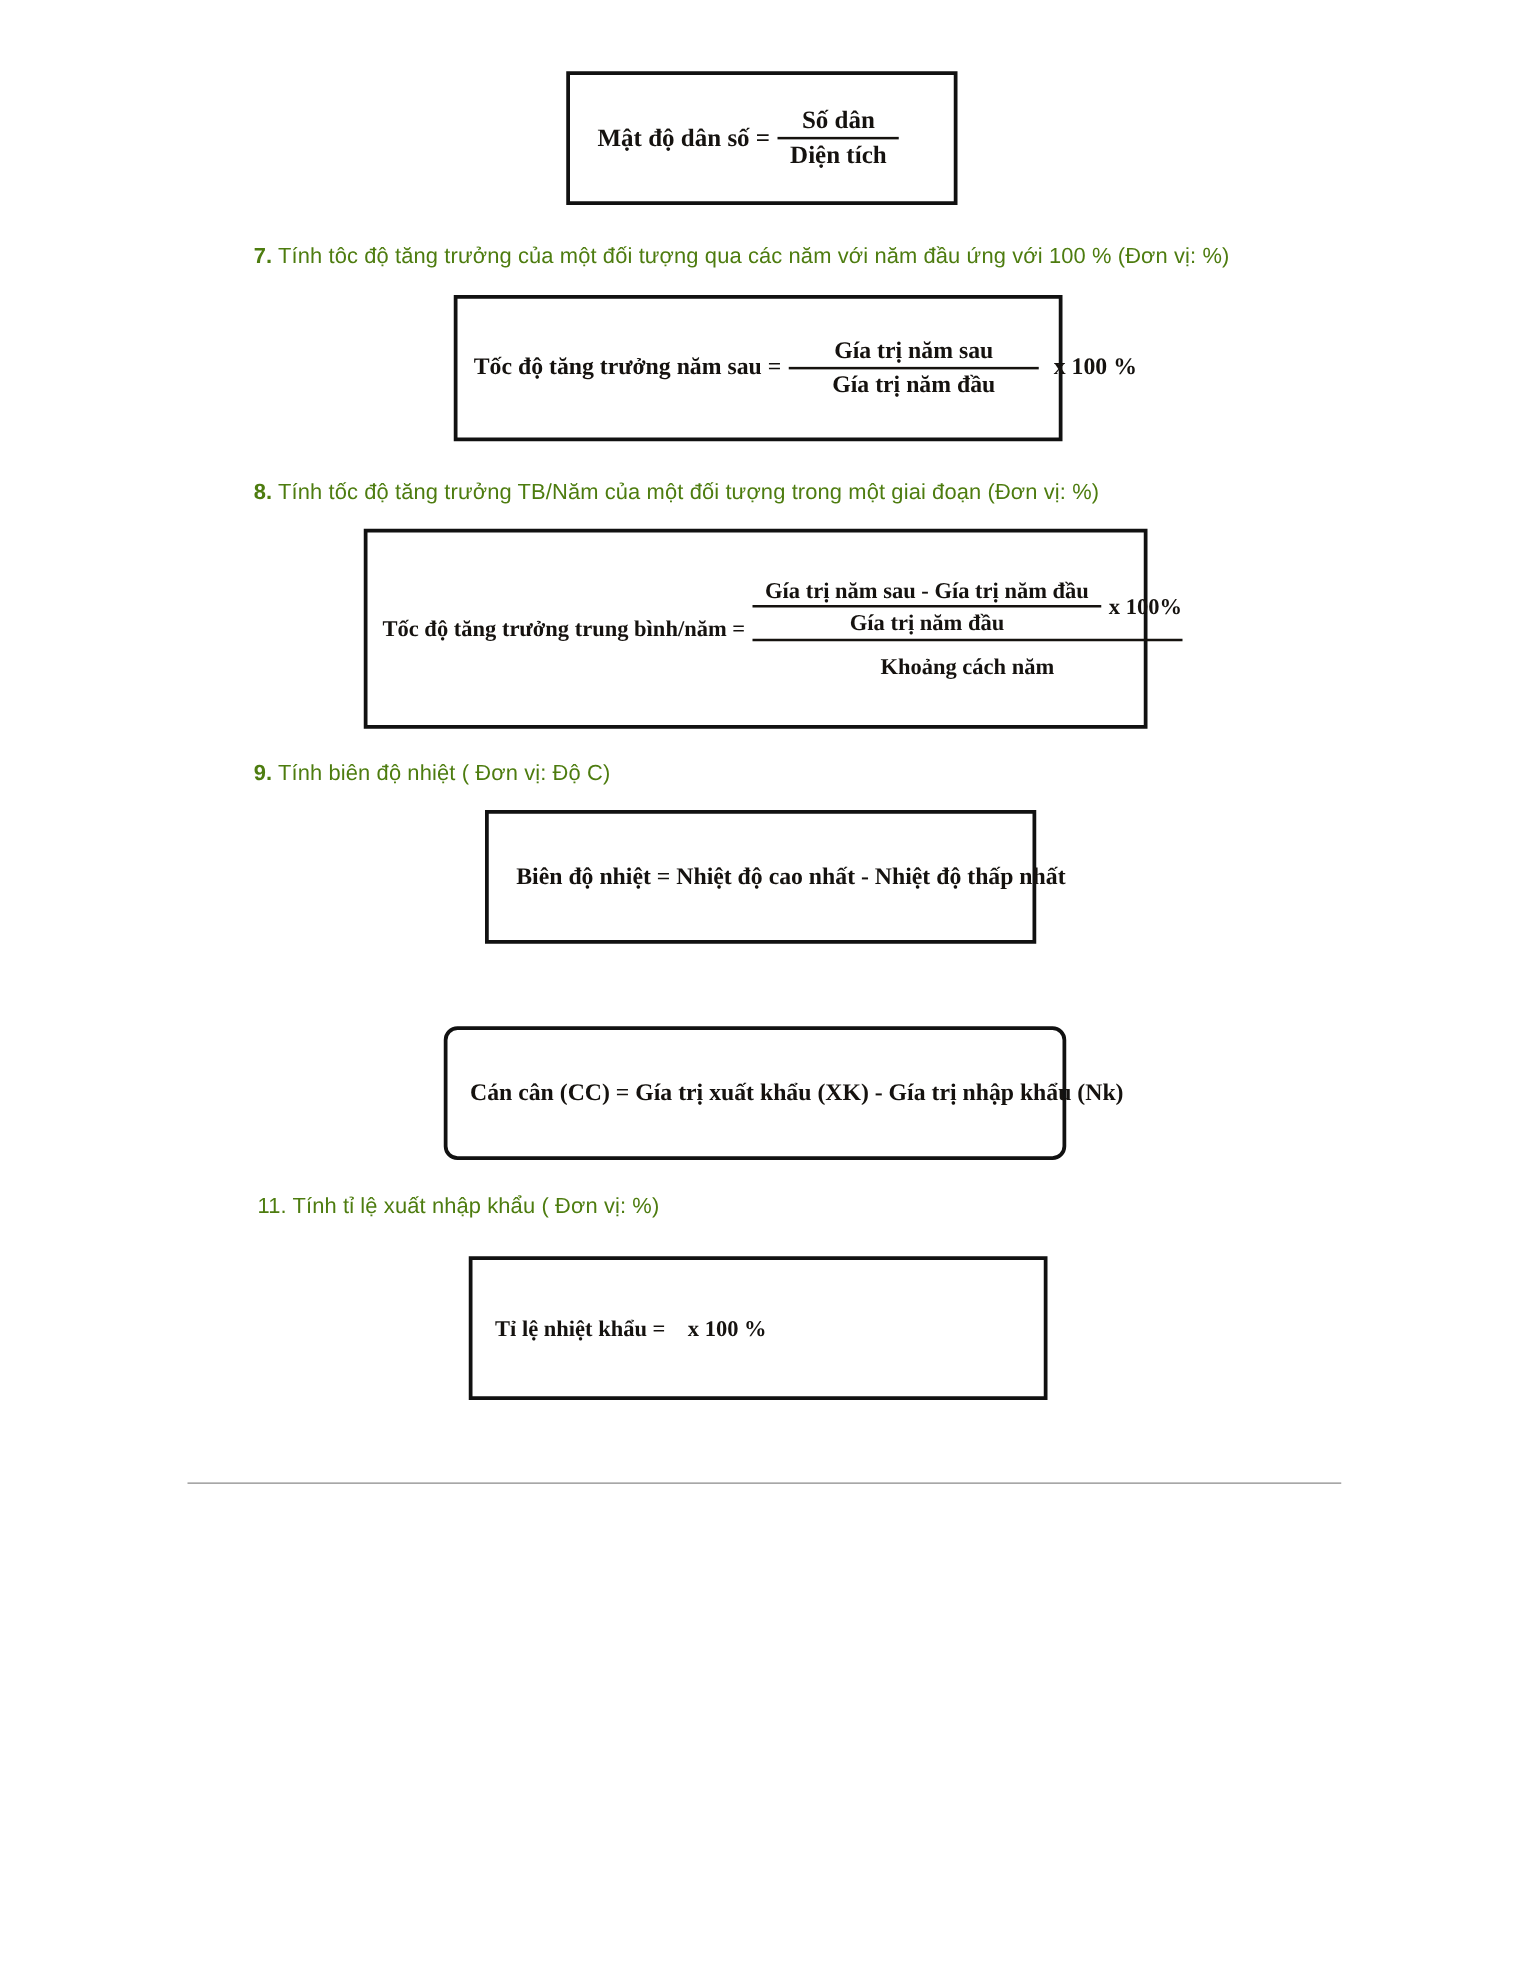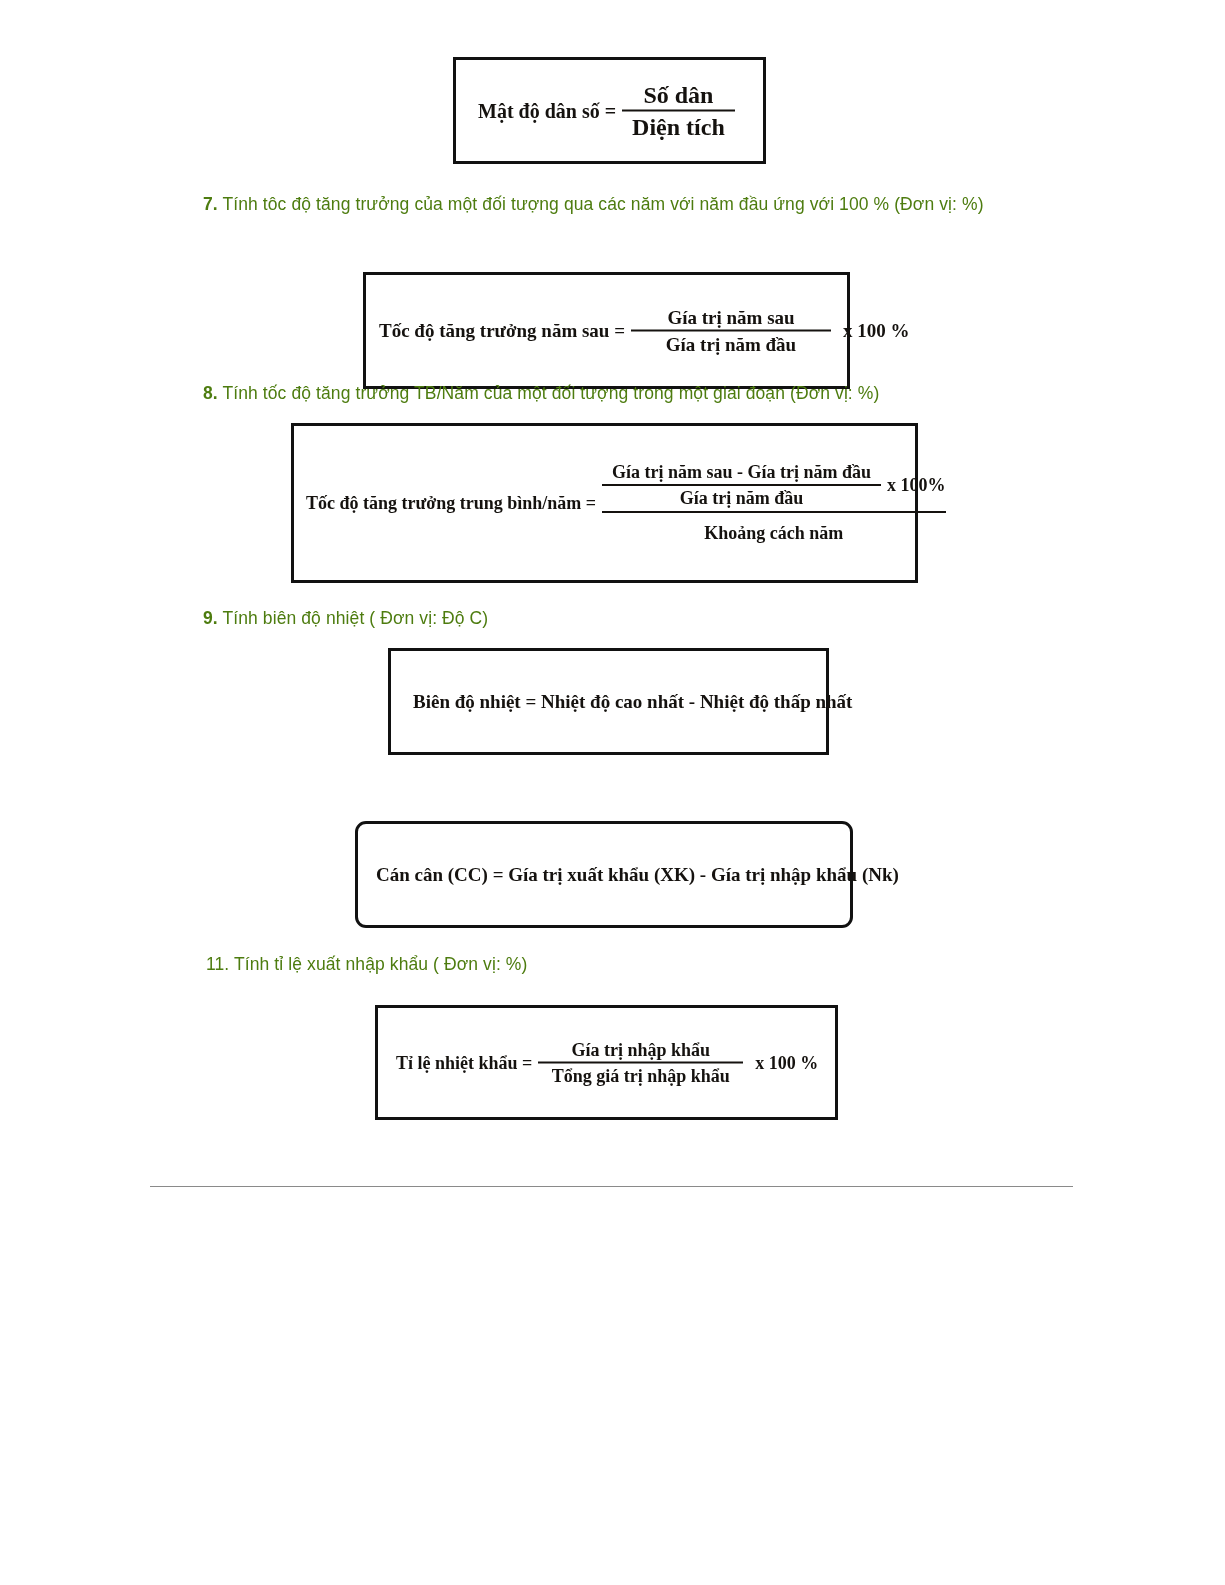--- a/index.html
+++ b/index.html
@@ -66,24 +66,24 @@
     width: 100%;
     height: 2px;
     background: #15120f;
   }
   .frac > .denom { padding: 2px 10px 0 10px; }
   .tail { margin-left: 12px; }
 
   
   #box-density { left: 453px; top: 57px; width: 313px; height: 107px; }
   #fml-density { left: 22px; top: 50%; transform: translateY(-50%); font-size: 20px; }
-  #fml-density .numer, #fml-density .denom { font-size: 24px; }
-
-  
-  #box-growth-next-year { left: 363px; top: 236px; width: 487px; height: 117px; margin-top: 36px; }
+  #fml-density .numer, #fml-density .denom { font-size: 20px; }
+
+  
+  #box-growth-next-year { left: 363px; top: 236px; width: 487px; height: 117px; }
   #fml-growth-next-year { left: 13px; top: 50%; transform: translateY(-50%); font-size: 19px; }
   #fml-growth-next-year .frac { min-width: 200px; }
 
   
   #box-growth-avg { left: 291px; top: 423px; width: 627px; height: 160px; }
   #fml-growth-avg { left: 12px; top: 50%; transform: translateY(-50%); font-size: 18px; }
   #fml-growth-avg .outer-frac { display:flex; flex-direction:column; align-items:center; }
   #fml-growth-avg .outer-numer {
     display: flex;
     align-items: center;
@@ -189,24 +189,19 @@
     <div class="fml" id="fml-trade-balance">Cán cân  (CC) = Gía trị xuất khẩu (XK) - Gía trị nhập khẩu (Nk)</div>
   </div>
 
   <div class="item-line" style="left:206px; top:952px;">
     <span>11.</span><span> Tính tỉ lệ xuất nhập khẩu ( Đơn vị: %)</span>
   </div>
 
   <div class="fbox" id="box-import-ratio">
     <div class="fml eq-row" id="fml-import-ratio">
       <span class="lhs">Tỉ lệ nhiệt khẩu =</span>
-      <span class="frac">
-        <span class="numer">Gía trị nhập khẩu</span>
-        <span class="bar"></span>
-        <span class="denom">Tổng giá trị nhập khẩu</span>
-      </span>
       <span class="tail">x 100 %</span>
     </div>
   </div>
 
   <div id="footer-rule"></div>
 
 </div>
 
 </body></html>

